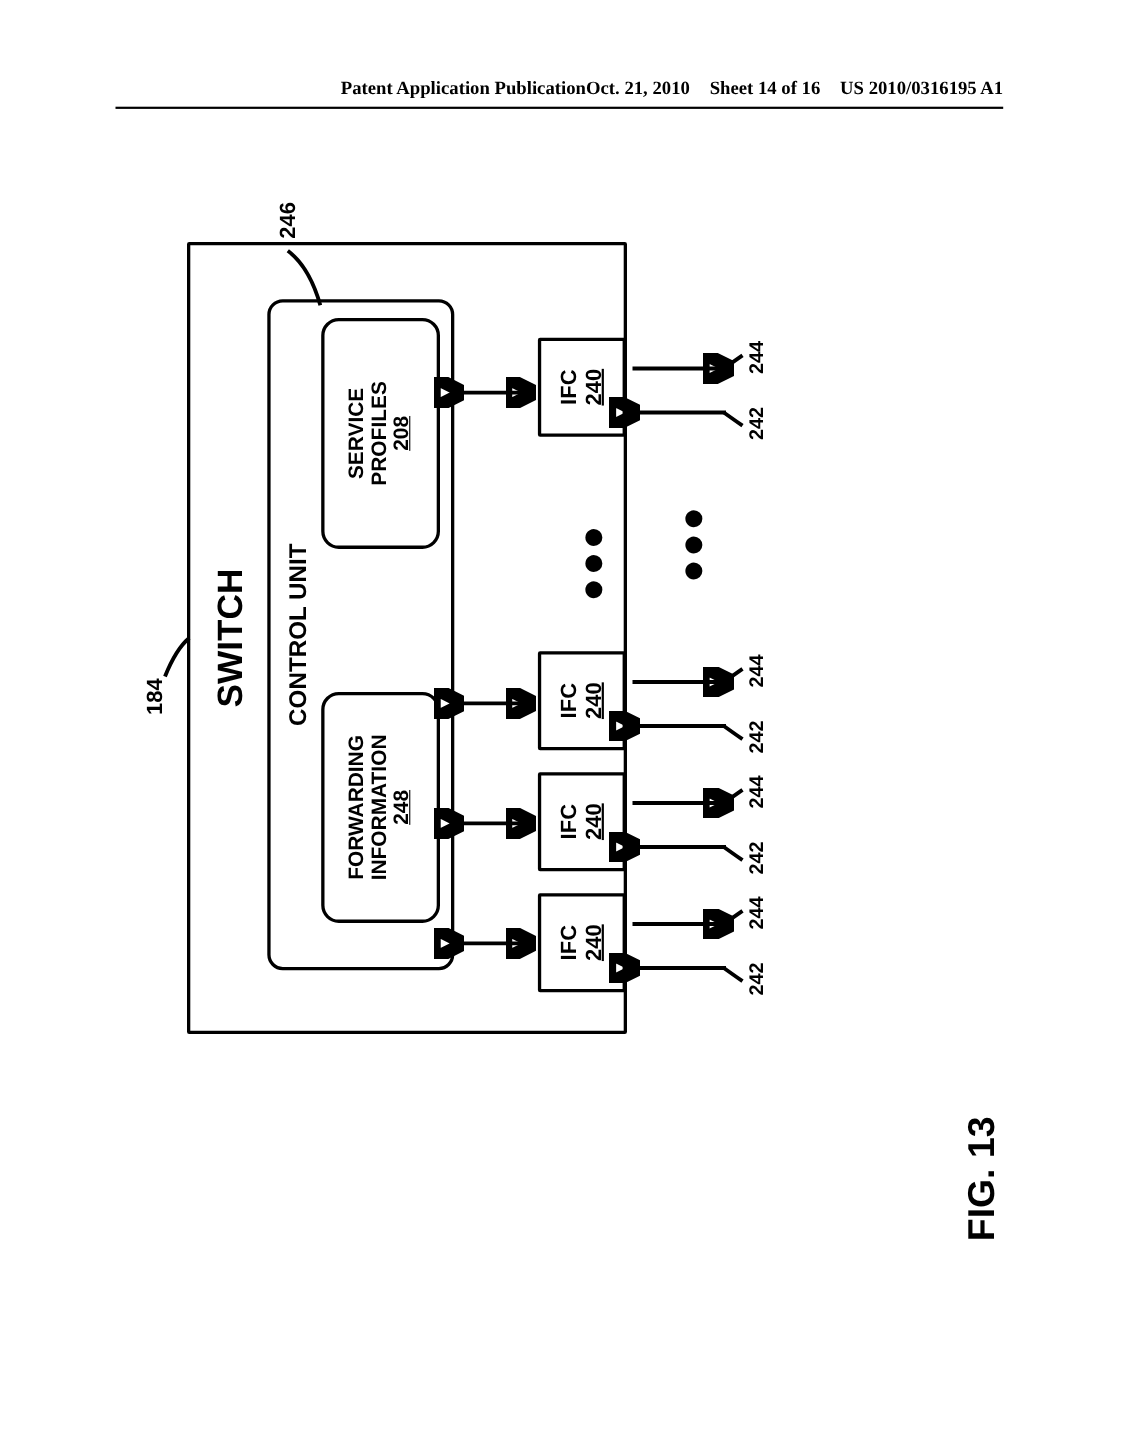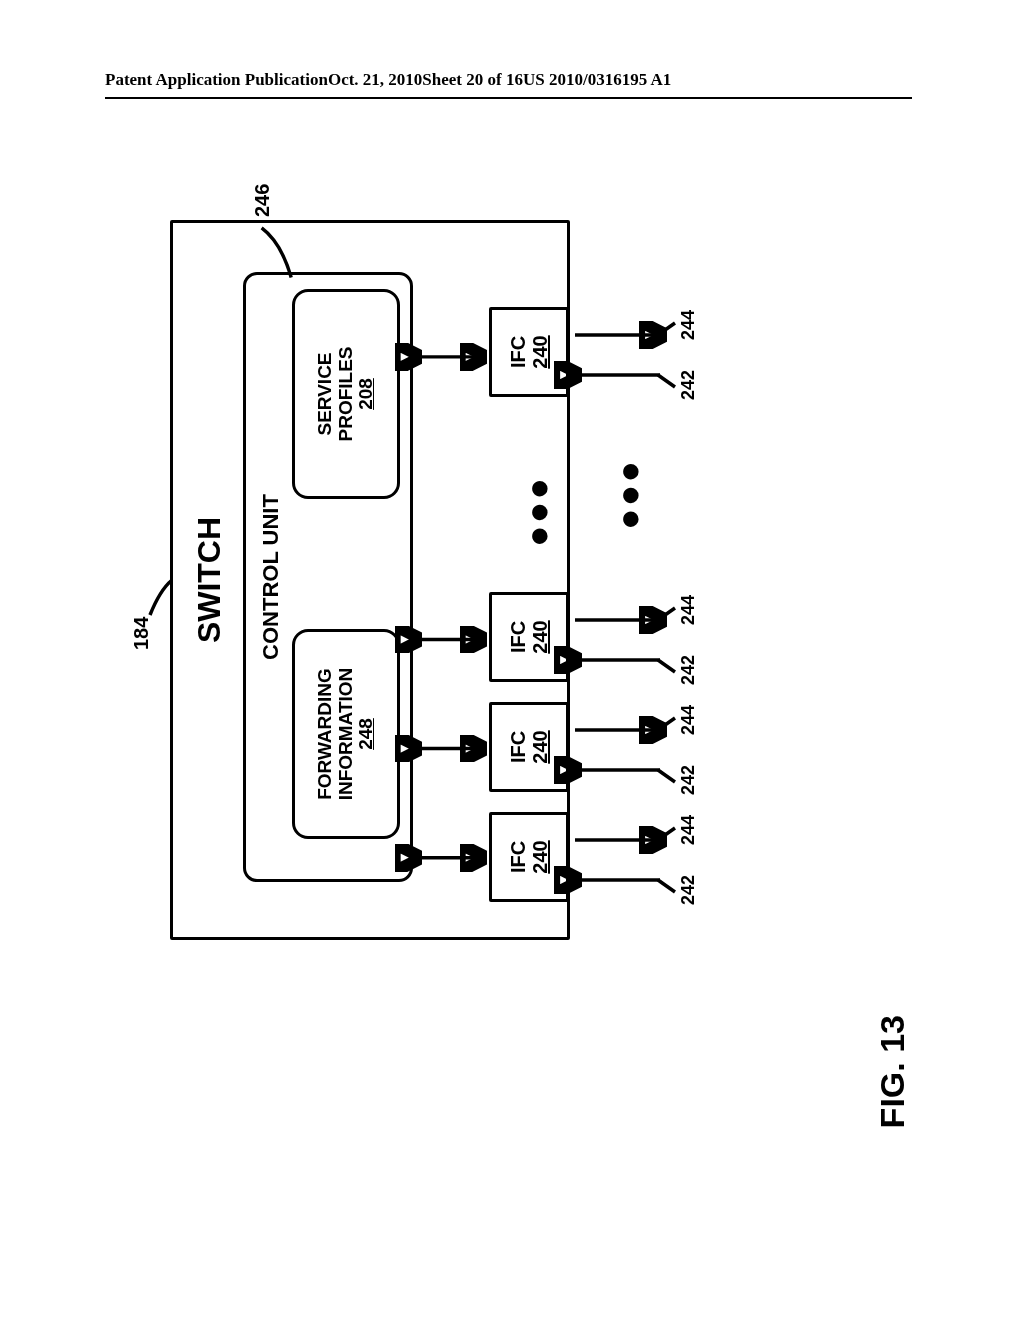--- a/index.html
+++ b/index.html
@@ -18,26 +18,26 @@
     inset: 0;
   }
   
   .hdr {
     position: absolute;
     top: 70px;
     left: 105px;
     right: 112px;
     height: 30px;
     display: flex;
-    justify-content: flex-start;
+    justify-content: flex-end;
     font-size: 17px;
     font-weight: bold;
     font-family: "Times New Roman", Times, serif;
   }
-  .hdr .right { display:flex; }
+  .hdr .right { display:flex; gap:18px; }
   .hdr-rule {
     position:absolute;
     top: 97px; left:105px; right:112px;
     height:2px; background:#000;
   }
 
   
   .fig-label {
     position:absolute;
     right: 112px;
@@ -151,21 +151,21 @@
 </style>
 </head>
 <body>
 
 <div class="page">
 
   <div class="hdr">
     <span>Patent Application Publication</span>
     <span class="right">
       <span>Oct. 21, 2010</span>
-      <span>Sheet 20 of 16</span>
+      <span>Sheet 14 of 16</span>
       <span>US 2010/0316195 A1</span>
     </span>
   </div>
   <div class="hdr-rule"></div>
 
   <div class="fig-label">FIG. 13</div>
 
   <div class="diagram-wrap">
     <div class="diagram">
 

